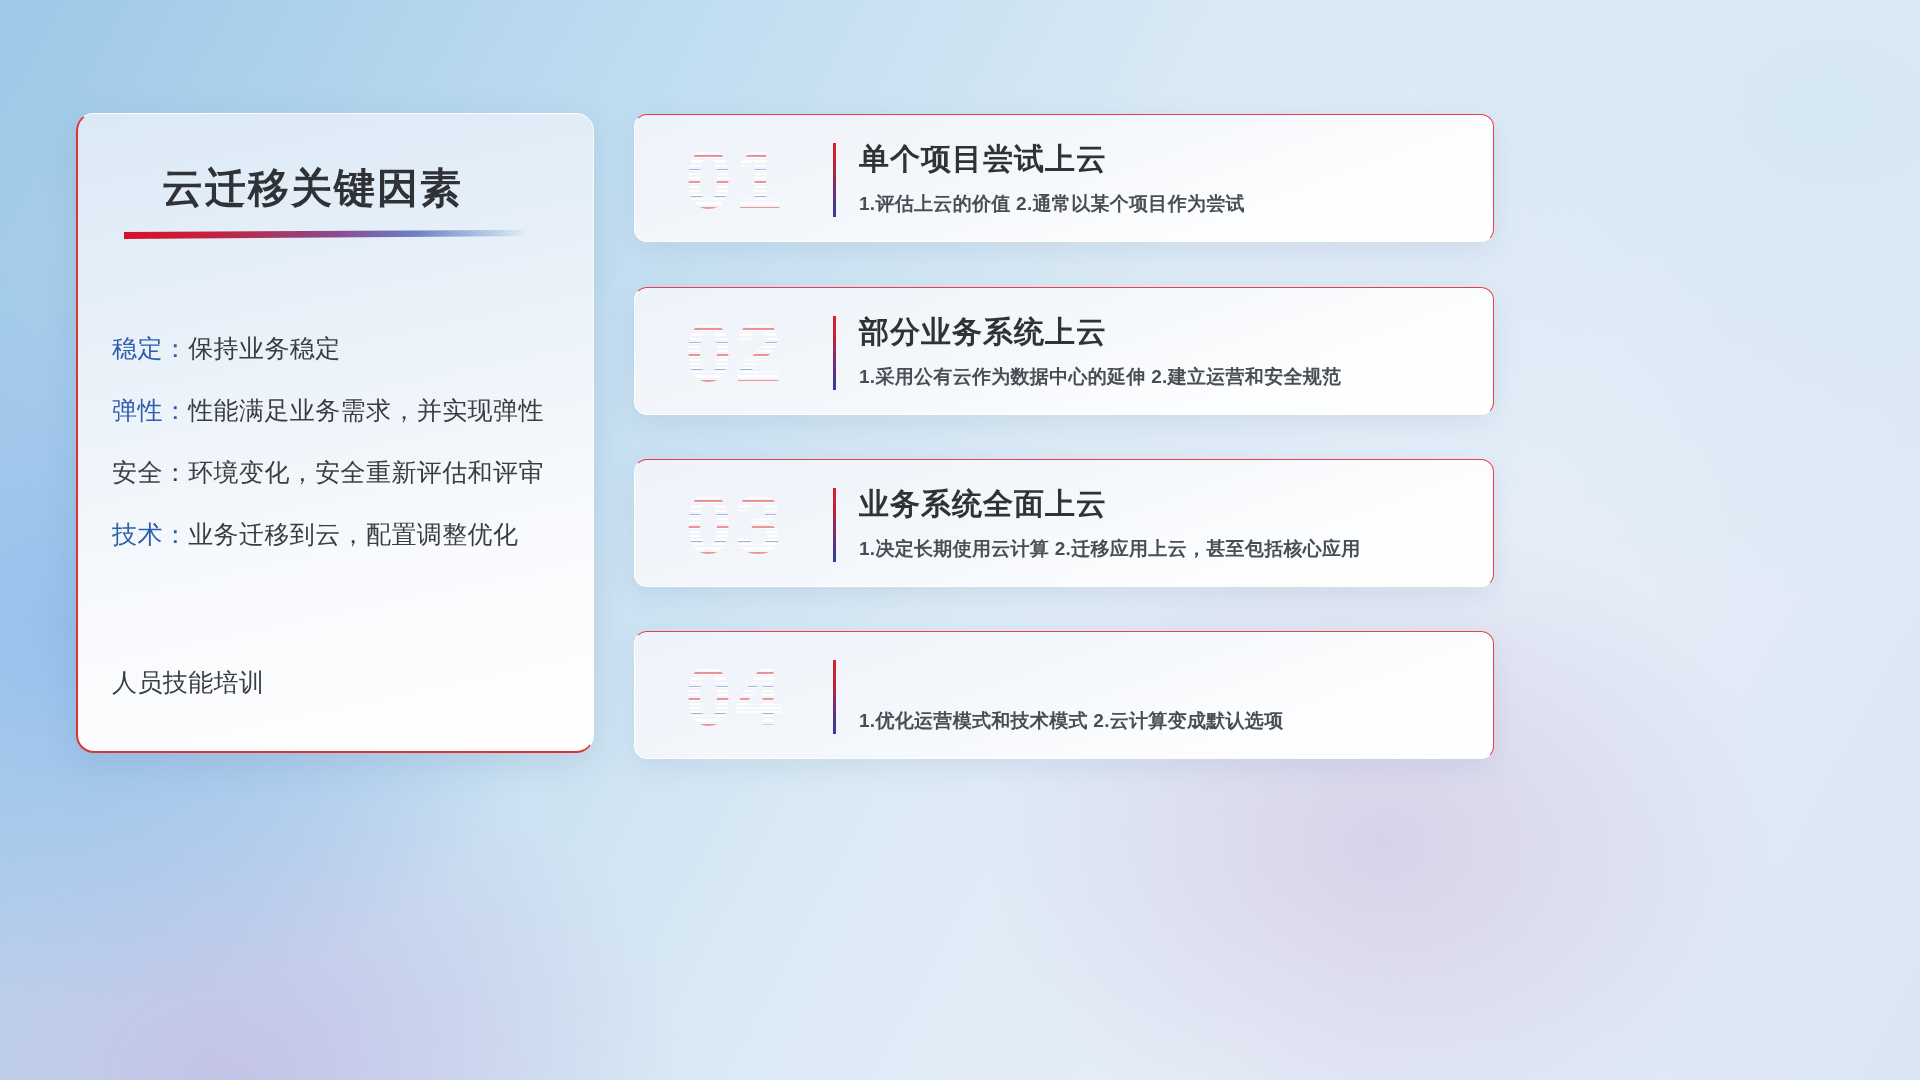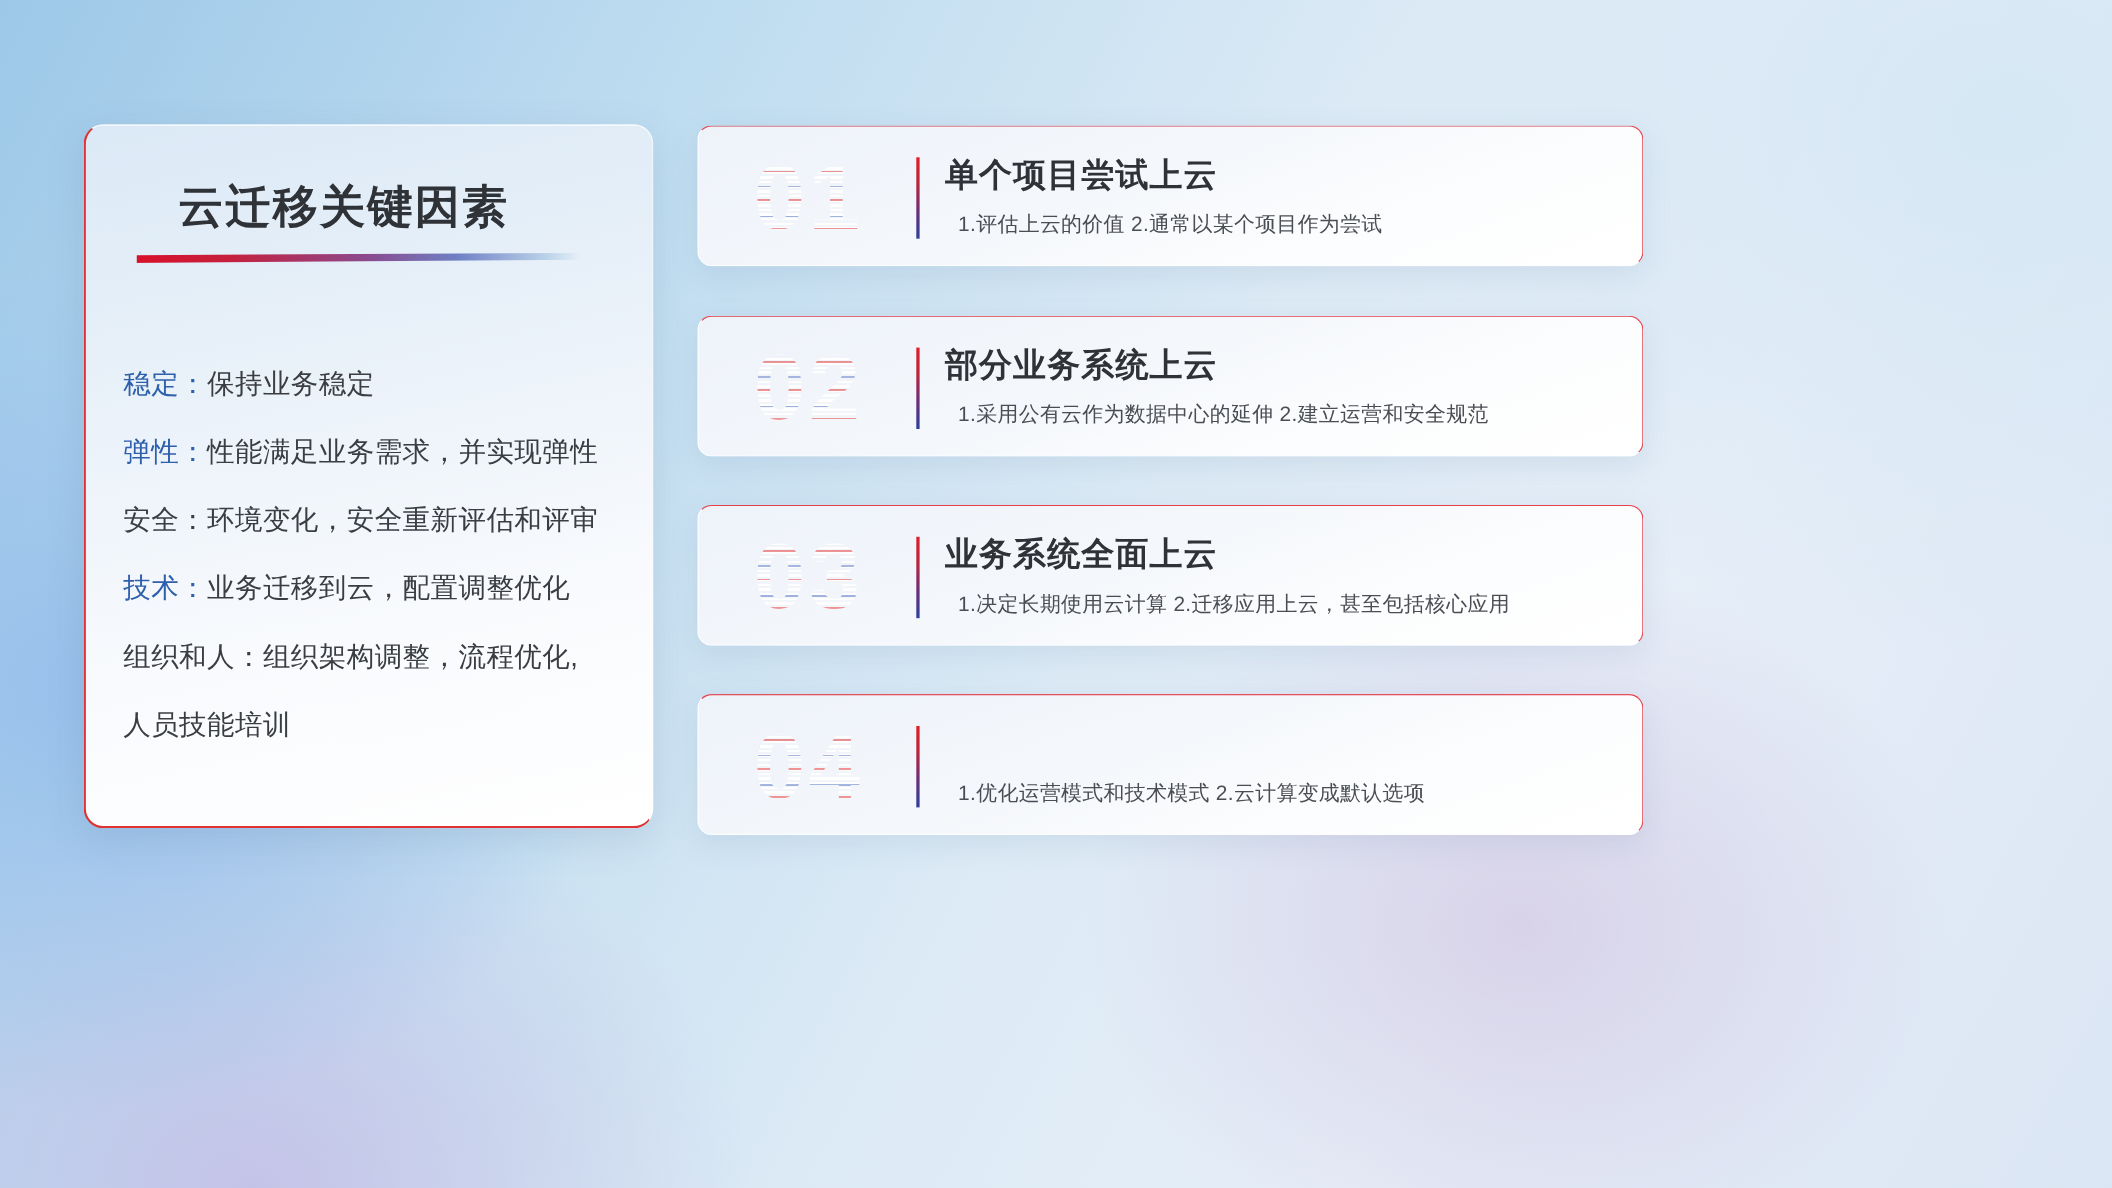--- a/index.html
+++ b/index.html
@@ -91,22 +91,22 @@
   .card-accent {
     position:absolute; left:198px; top:28px; width:3px; height:74px;
     background:linear-gradient(180deg,#e01e28 0%, #b6253f 34%, #6c2f7a 66%, #2c3f9c 100%);
   }
   .card-title {
     position:absolute; left:224px; top:24px;
     font-size:30px; font-weight:bold; color:#2f3237; letter-spacing:1px;
     white-space:nowrap;
   }
   .card-sub {
-    position:absolute; left:236px; top:76px;
-    font-size:19px; color:#4a4d53; letter-spacing:0.3px; white-space:nowrap;
+    position:absolute; left:224px; top:76px;
+    font-size:19px; color:#4a4d53; letter-spacing:0.3px; white-space:nowrap;font-weight:bold;
   }
 </style>
 </head>
 <body>
 
 <div id="stage">
 
   <div id="left-panel">
     <div id="panel-title">云迁移关键因素</div>
     <div id="title-underline"></div>
@@ -116,24 +116,21 @@
     </div>
     <div class="fact-row" style="top:280px;">
       <span class="lbl lbl-blue">弹性：</span><span>性能满足业务需求，并实现弹性</span>
     </div>
     <div class="fact-row" style="top:342px;">
       <span class="lbl lbl-dark">安全：</span><span>环境变化，安全重新评估和评审</span>
     </div>
     <div class="fact-row" style="top:404px;">
       <span class="lbl lbl-blue">技术：</span><span>业务迁移到云，配置调整优化</span>
     </div>
-    <div class="fact-row" style="top:466px;">
-      <span class="lbl lbl-dark">组织和人：</span><span>组织架构调整，流程优化,</span>
-    </div>
-    <div class="fact-row" style="top:528px;">
+    <div class="fact-row" style="top:552px;">
       <span class="lbl lbl-dark"></span><span>人员技能培训</span>
     </div>
   </div>
 
   <div class="step-card" style="top:114px;">
     <div class="card-num">01</div>
     <div class="card-num-tint">01</div>
     <div class="card-accent"></div>
     <div class="card-title">单个项目尝试上云</div>
     <div class="card-sub">1.评估上云的价值   2.通常以某个项目作为尝试</div>

